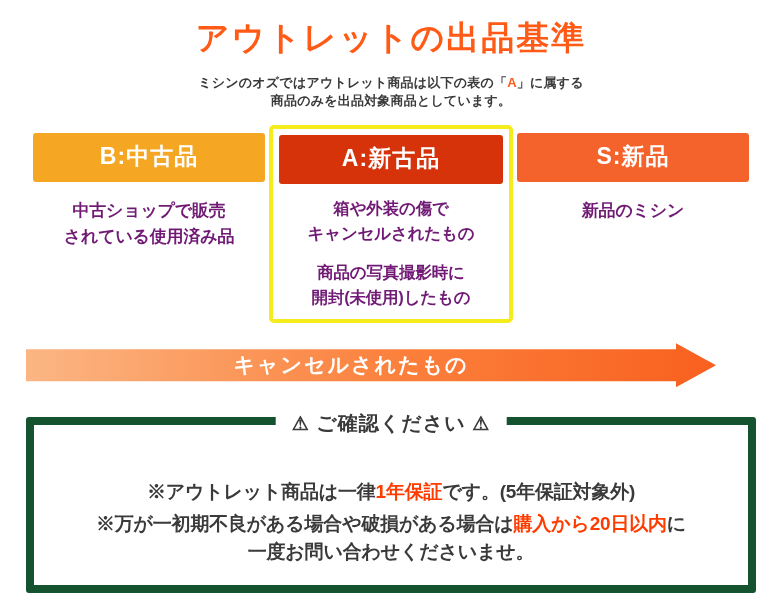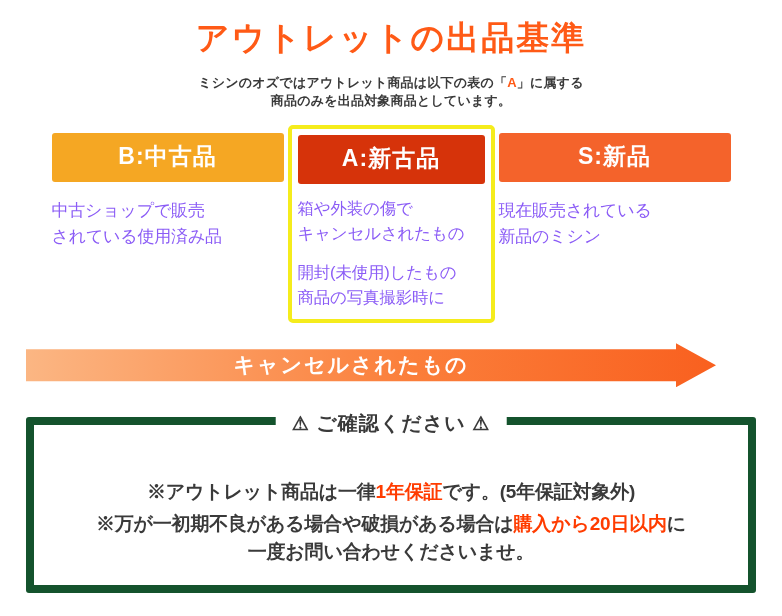--- a/index.html
+++ b/index.html
@@ -57,41 +57,41 @@
     box-sizing: border-box;
   }
   .col {
     width: 232px;
     box-sizing: border-box;
   }
   .col.middle {
     border: 4px solid #f5ec1c;
     border-radius: 5px;
     padding: 6px 6px 10px 6px;
-    width: 207px;
+    width: 244px;
     margin: -8px 4px 0 4px;
   }
   .col-head {
     color: #ffffff;
     font-size: 23px;
     font-weight: bold;
     text-align: center;
     padding: 8px 0 10px 0;
     border-radius: 3px;
     letter-spacing: 1px;
   }
   .head-b { background: #f5a723; }
   .head-a { background: #d6330a; }
   .head-s { background: #f4632b; }
 
   .col-body {
-    text-align: left;
+    text-align: center;
     font-size: 17px;
-    font-weight: normal;
-    color: #8b5cf6;
+    font-weight: bold;
+    color: #701a75;
     line-height: 1.5;
     margin-top: 16px;
     letter-spacing: -0.2px;
   }
   .col.middle .col-body {
     font-size: 16.5px;
     margin-top: 12px;
   }
   .col.middle .col-body + .col-body {
     margin-top: 14px;
@@ -191,29 +191,28 @@
       </div>
     </div>
 
     <div class="col middle">
       <div class="col-head head-a">A:新古品</div>
       <div class="col-body">
         <div>箱や外装の傷で</div>
         <div>キャンセルされたもの</div>
       </div>
       <div class="col-body">
+        <div>商品の写真撮影時に</div>
         <div>開封(未使用)したもの</div>
-        <div>商品の写真撮影時に</div>
       </div>
     </div>
 
     <div class="col">
       <div class="col-head head-s">S:新品</div>
       <div class="col-body">
-        <div>現在販売されている</div>
         <div>新品のミシン</div>
       </div>
     </div>
 
   </div>
 
   <div class="arrow-wrap">
     <div class="arrow-bar"></div>
     <div class="arrow-text">キャンセルされたもの</div>
   </div>

